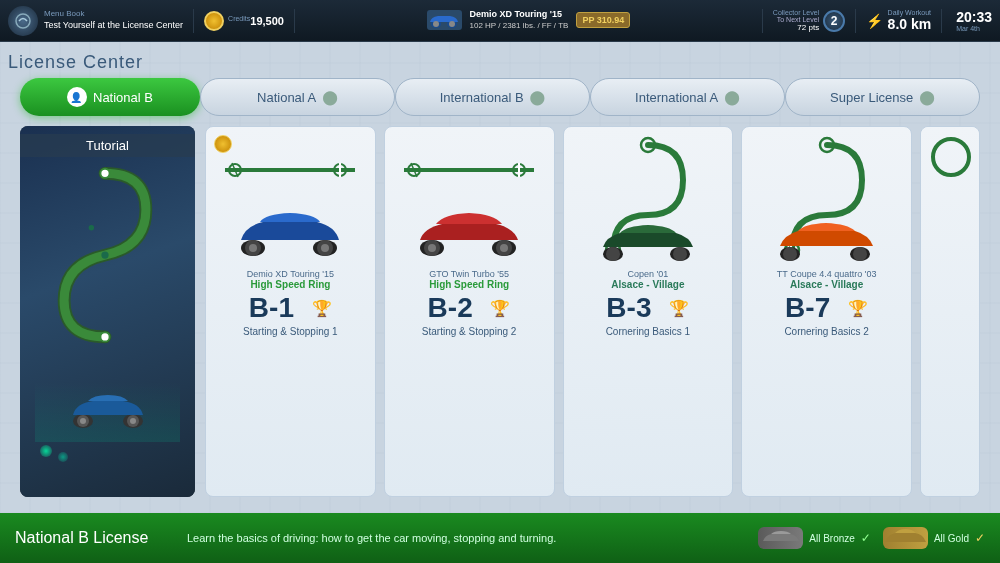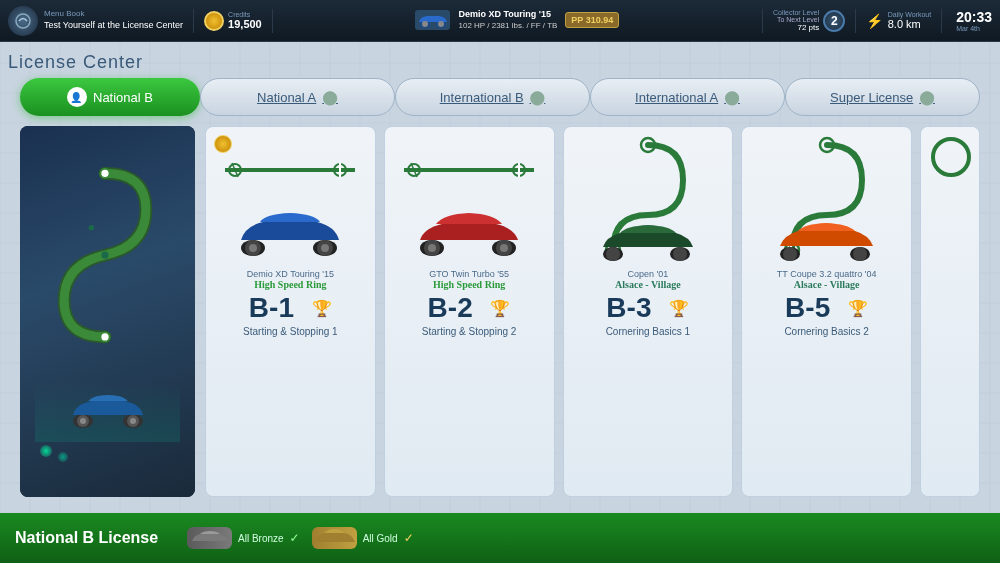--- a/index.html
+++ b/index.html
@@ -51,21 +51,21 @@
       display: flex;
       align-items: center;
       gap: 4px;
     }
     .credits-coin {
       width: 20px; height: 20px;
       background: radial-gradient(circle, #f0c030, #c08000);
       border-radius: 50%;
       border: 2px solid #f0d060;
     }
-    .credits-info { display: flex; flex-direction: column; }
+    .credits-info { display: flex; flex-direction: row; }
     .credits-label { font-size: 7px; color: #7a9abc; }
     .credits-value { font-size: 11px; color: #fff; font-weight: bold; }
     .car-info-section {
       display: flex;
       align-items: center;
       gap: 8px;
       flex: 1;
       justify-content: center;
     }
     .car-icon-area {
@@ -154,21 +154,20 @@
     }
     .license-tab.active {
       background: linear-gradient(180deg, #3cc840, #1a9020);
       color: #fff;
       box-shadow: 0 2px 8px rgba(0,180,0,0.4);
     }
     .license-tab.inactive {
       background: linear-gradient(180deg, #e8eef4, #c8d4e0);
       color: #3a5a7a;
       border: 1px solid #a0b4c8;
-      text-decoration: underline;
     }
     .tab-person-icon {
       width: 20px; height: 20px;
       background: #fff;
       border-radius: 50%;
       display: flex; align-items: center; justify-content: center;
       font-size: 10px;
     }
 
     
@@ -277,21 +276,20 @@
       font-size: 9px;
       color: #4a6a8a;
       text-align: center;
       margin-top: 4px;
     }
     .track-label {
       font-size: 10px;
       color: #2a9a3a;
       font-weight: bold;
       text-align: center;
-      font-family: Liberation Serif, serif;
     }
     .lesson-number {
       font-size: 28px;
       font-weight: bold;
       color: #1a3a5a;
       line-height: 1;
     }
     .trophy-icon {
       color: #c0a040;
       font-size: 16px;
@@ -316,21 +314,21 @@
       height: 50px;
       background: linear-gradient(180deg, #1a8a20, #0f6015);
       display: flex;
       align-items: center;
       padding: 0 15px;
       gap: 12px;
     }
     .bottom-license-name {
       font-size: 16px;
       color: #fff;
-      font-weight: bold;
+      font-weight: normal;
       min-width: 160px;
     }
     .bottom-desc {
       font-size: 11px;
       color: #d0ffe0;
       flex: 1;
     }
     .bottom-achievement {
       display: flex;
       align-items: center;
@@ -410,21 +408,21 @@
       <div>To Next Level</div>
       <div style="color:#fff;font-size:8px;">72 pts</div>
     </div>
     <div class="collector-level-badge">2</div>
   </div>
   <div class="top-bar-sep"></div>
   <div class="workout-section">
     <span class="workout-icon">⚡</span>
     <div class="workout-info">
       <div class="workout-label">Daily Workout</div>
-      <div style="color:#fff;font-size:11px;font-weight:normal;">8.0 km</div>
+      <div style="color:#fff;font-size:14px;font-weight:bold;">8.0 km</div>
     </div>
   </div>
   <div class="top-bar-sep"></div>
   <div class="clock-section">
     <div class="clock-time">20:33</div>
     <div class="clock-date">Mar 4th</div>
   </div>
 </div>
 
 <div class="main-bg">
@@ -451,20 +449,21 @@
     <div class="license-tab inactive">
       <span>Super License</span>
       <span style="color:#8aaa9a;font-size:14px;">⬤</span>
     </div>
   </div>
 
   <div class="content-area">
 
     <div class="tutorial-panel">
       <div class="tutorial-bg">
+        <div class="tutorial-label">Tutorial</div>
 
         <svg class="track-svg" viewBox="0 0 150 220" width="150" height="220">
 
           <path d="M 75 30 Q 120 30 120 70 Q 120 110 75 120 Q 30 130 30 170 Q 30 210 75 210" fill="none" stroke="#2a5a2a" stroke-width="14" stroke-linecap="round"></path>
           <path d="M 75 30 Q 120 30 120 70 Q 120 110 75 120 Q 30 130 30 170 Q 30 210 75 210" fill="none" stroke="#3a8a3a" stroke-width="10" stroke-linecap="round"></path>
 
           <circle cx="75" cy="210" r="5" fill="#fff" stroke="#3a8a3a" stroke-width="2"></circle>
           <circle cx="75" cy="30" r="5" fill="#fff" stroke="#3a8a3a" stroke-width="2"></circle>
 
           <circle cx="75" cy="120" r="4" fill="#1a6a4a"></circle>
@@ -601,43 +600,44 @@
             <svg width="105" height="42" viewBox="0 0 105 42">
               <ellipse cx="16" cy="35" rx="10" ry="7" fill="#222"></ellipse>
               <ellipse cx="86" cy="35" rx="10" ry="7" fill="#222"></ellipse>
               <path d="M6 27 Q10 16 24 12 L81 12 Q95 16 99 27 Z" fill="#d04a00"></path>
               <path d="M24 12 Q30 5 52 4 Q74 5 81 12 Z" fill="#f06020"></path>
               <ellipse cx="16" cy="35" rx="7" ry="7" fill="#444"></ellipse>
               <ellipse cx="86" cy="35" rx="7" ry="7" fill="#444"></ellipse>
             </svg>
           </div>
         </div>
-        <div class="car-label">TT Coupe 3.2 quattro '04</div>
+        <div class="car-label">TT Coupe 4.4 quattro '03</div>
         <div class="track-label" style="color:#2a7a5a;">Alsace - Village</div>
         <div class="lesson-num-row">
-          <span class="lesson-number">B-5</span>
+          <span class="lesson-number">B-7</span>
           <span class="trophy-icon">🏆</span>
         </div>
         <div class="lesson-desc">Cornering Basics 2</div>
       </div>
 
       <div class="partial-card">
         <div style="width:100%;height:100%;background:linear-gradient(180deg,#f0f4f8,#e0eaf2);border-radius:8px;overflow:hidden;">
           <svg width="60" height="120" viewBox="0 0 60 120">
             <circle cx="30" cy="30" r="18" fill="none" stroke="#2a7a3a" stroke-width="4"></circle>
           </svg>
         </div>
       </div>
 
     </div>
   </div>
 </div>
 
 <div class="bottom-bar">
   <div class="bottom-license-name">National B License</div>
+  <div class="bottom-desc">Learn the basics of driving: how to get the car moving, stopping and turning.</div>
   <div class="bottom-achievement">
     <div class="car-thumb">
       <svg width="40" height="18" viewBox="0 0 40 18">
         <path d="M2 12 Q4 6 11 5 L29 5 Q36 6 38 12 Z" fill="#7a7a7a"></path>
         <path d="M10 5 Q13 2 20 2 Q27 2 30 5 Z" fill="#9a9a9a"></path>
       </svg>
     </div>
     <span class="achievement-label">All Bronze</span>
     <span class="check-icon">✓</span>
   </div>

